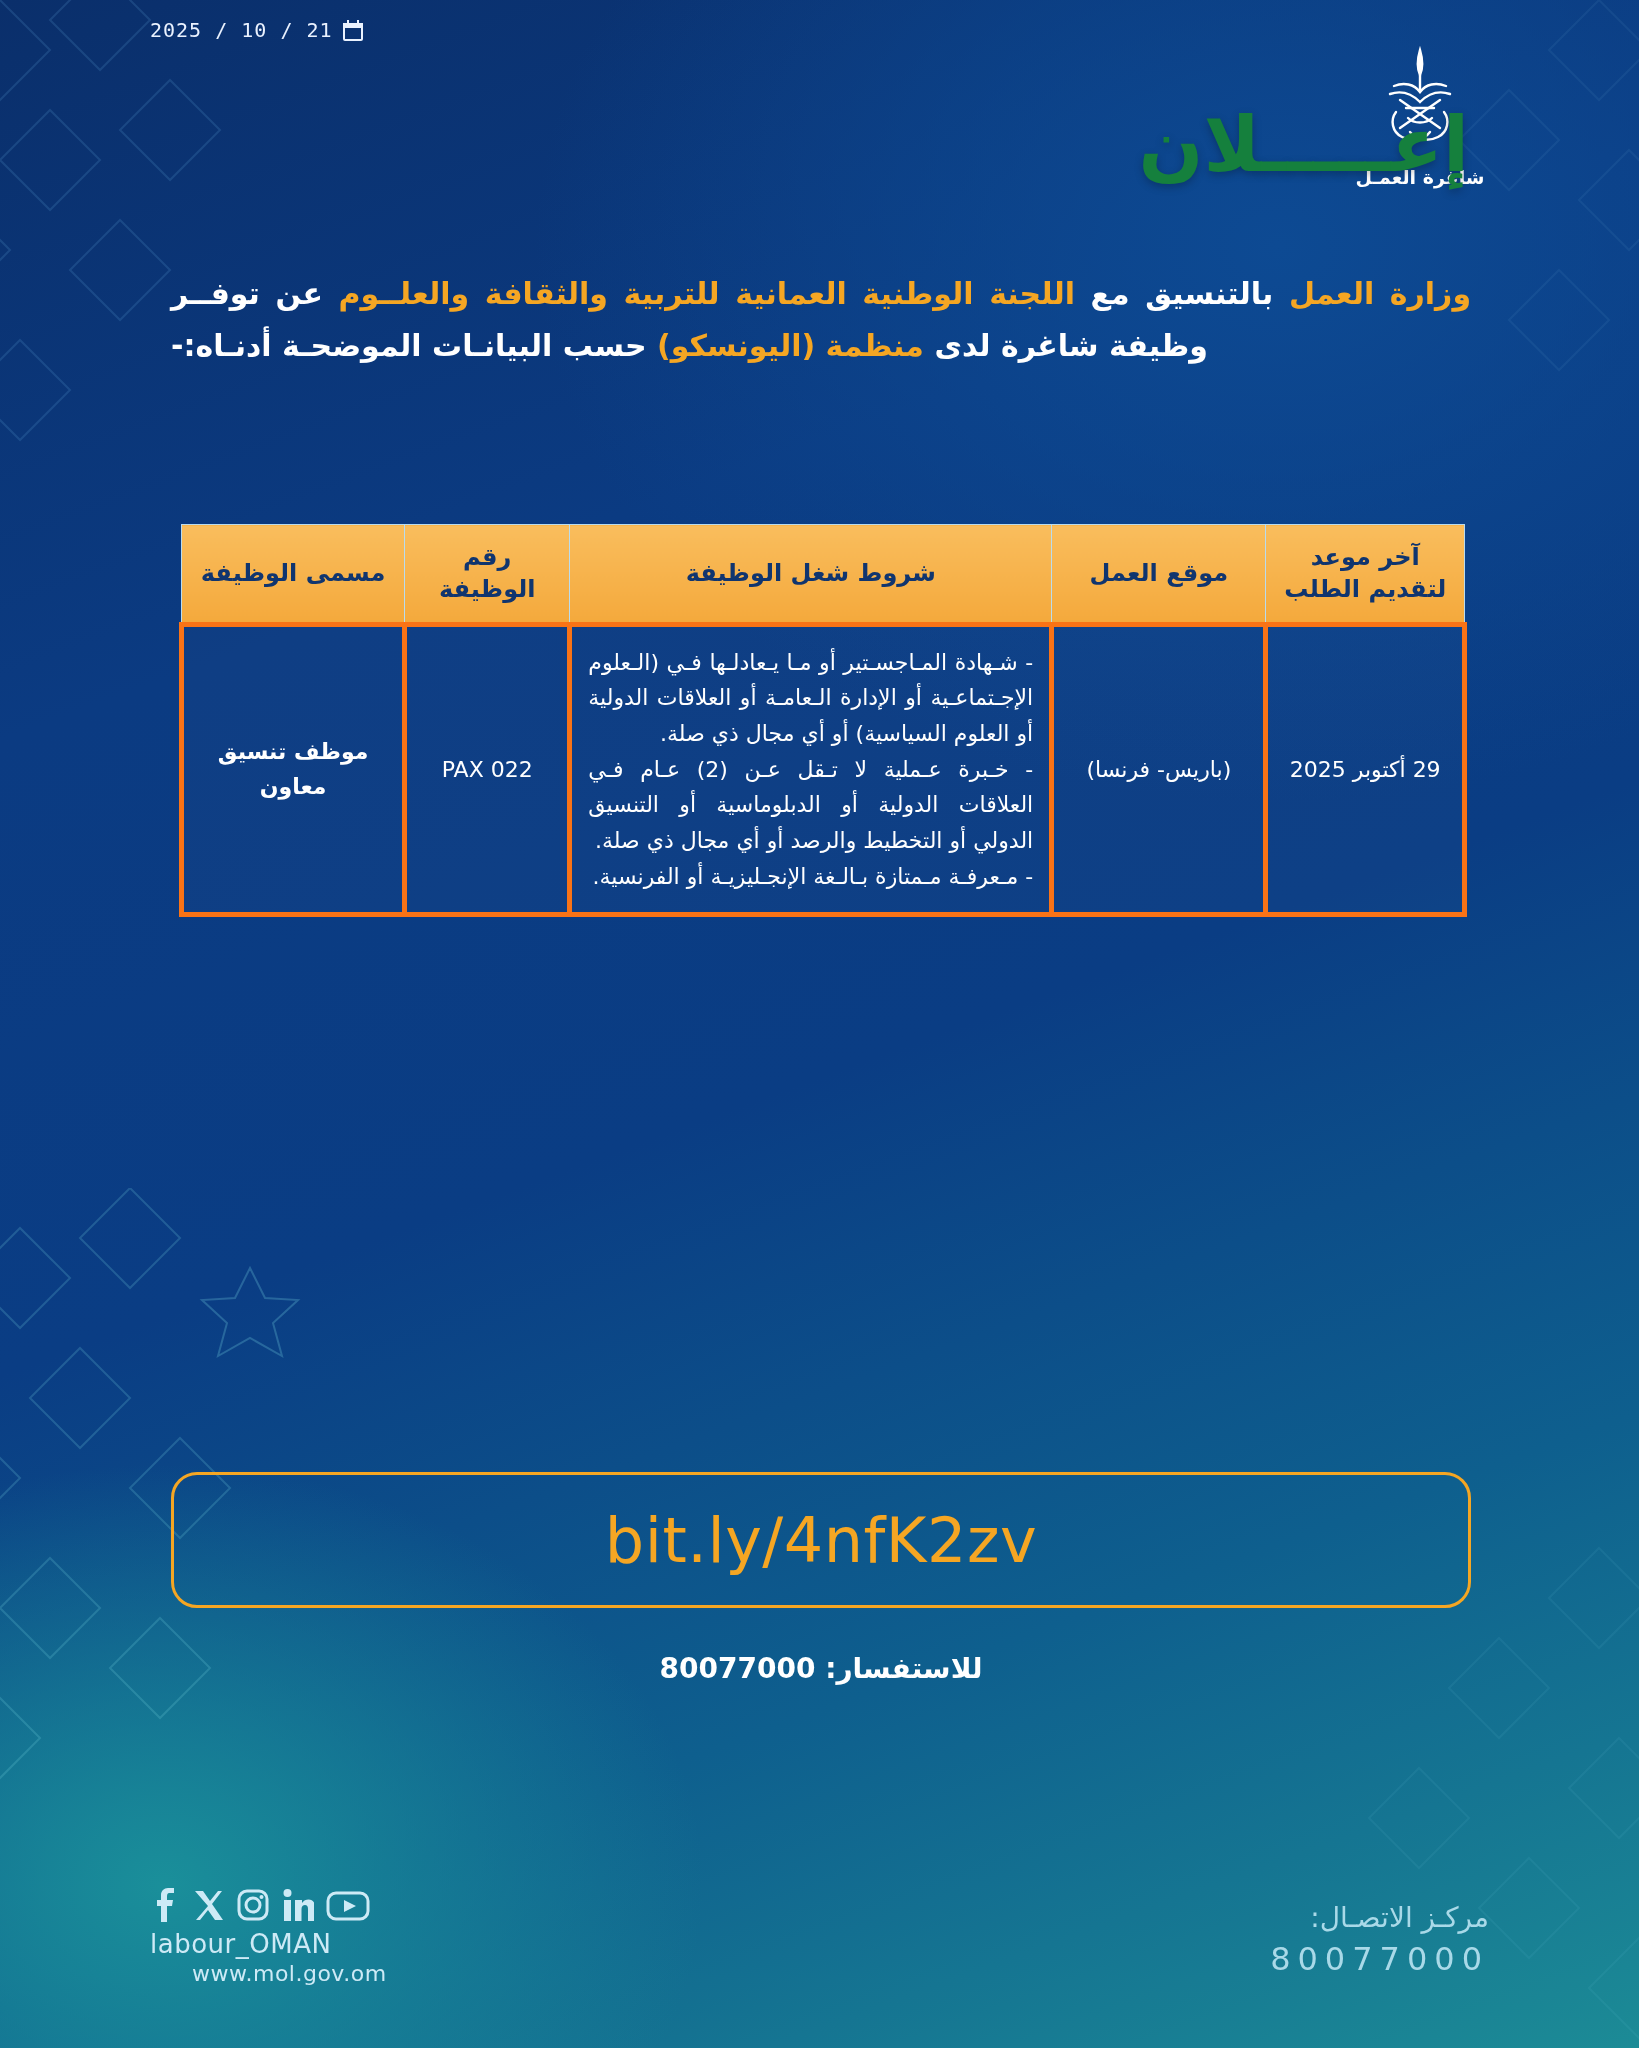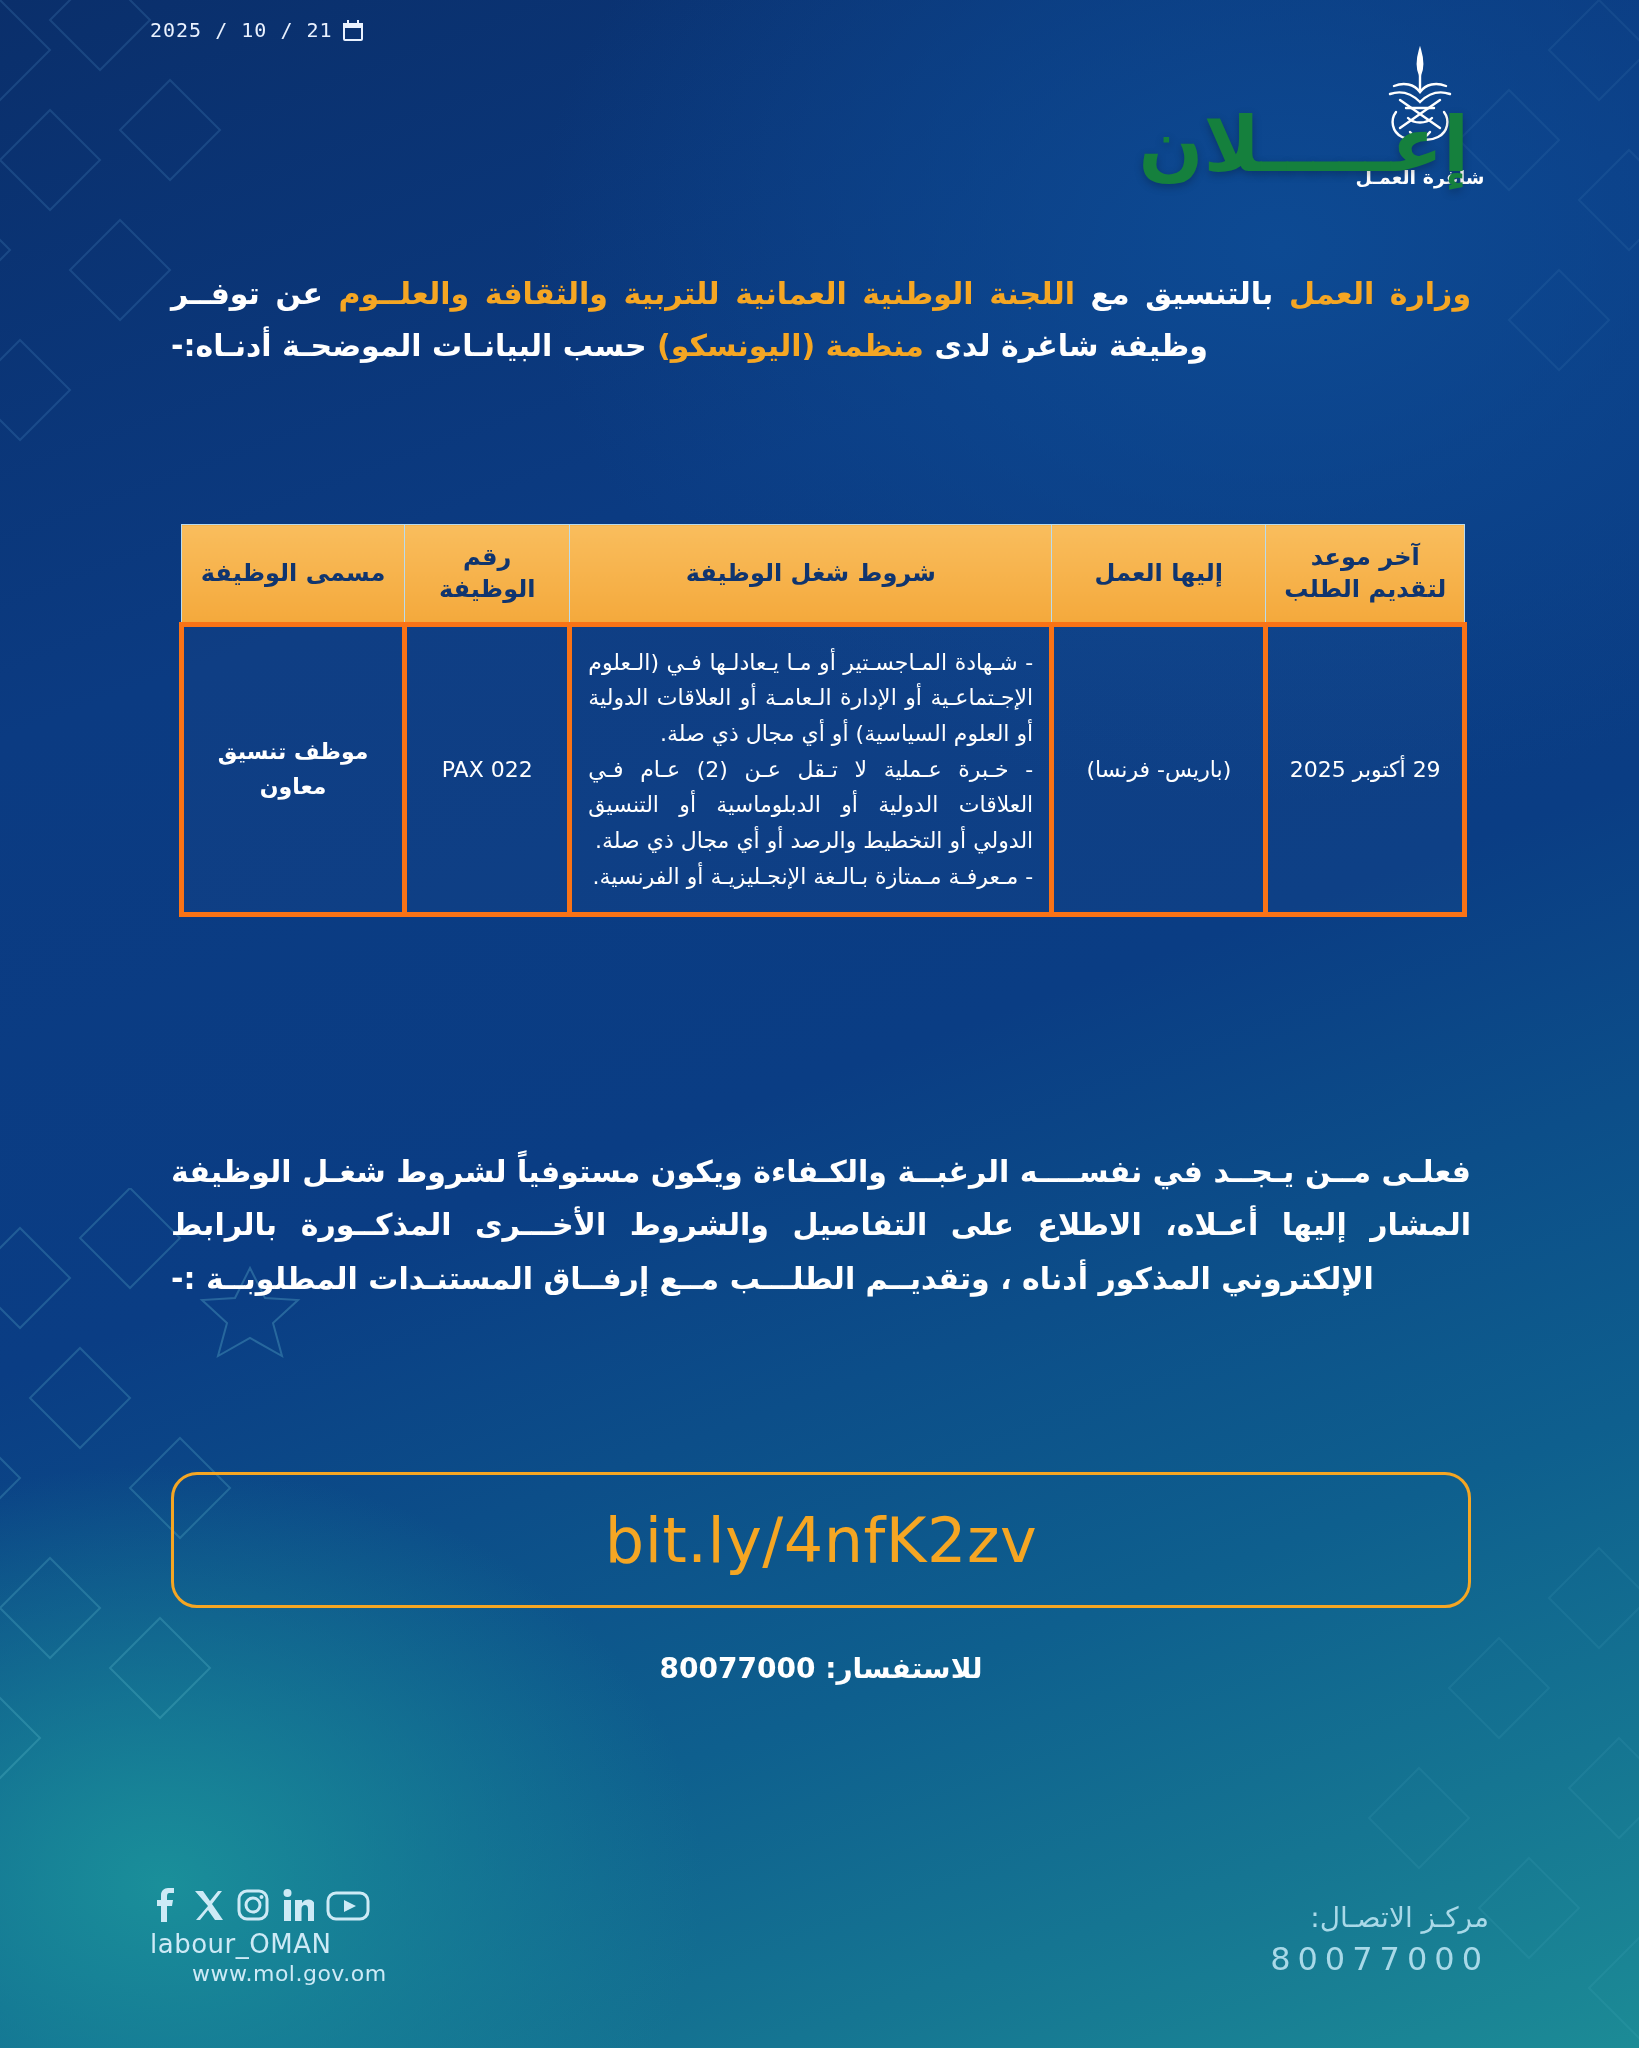--- a/index.html
+++ b/index.html
@@ -325,41 +325,40 @@
       <colgroup>
         <col class="col-deadline">
           <col class="col-location">
           <col class="col-conditions">
           <col class="col-number">
           <col class="col-title">
       </colgroup>
       <thead>
         <tr>
           <th>آخر موعد لتقديم الطلب</th>
-          <th>إليها العمل</th>
+          <th>موقع العمل</th>
           <th>شروط شغل الوظيفة</th>
           <th>رقم الوظيفة</th>
           <th>مسمى الوظيفة</th>
         </tr>
       </thead>
       <tbody>
         <tr>
           <td class="center">29 أكتوبر 2025</td>
           <td class="center">(باريس- فرنسا)</td>
           <td class="cond" style="white-space:pre-line">- شـهادة المـاجسـتير أو مـا يـعادلـها فـي (الـعلوم الإجـتماعـية أو الإدارة الـعامـة أو العلاقات الدولية أو العلوم السياسية) أو أي مجال ذي صلة.
 - خـبرة عـملية لا تـقل عـن (2) عـام فـي العلاقات الدولية أو الدبلوماسية أو التنسيق الدولي أو التخطيط والرصد أو أي مجال ذي صلة.
 - مـعرفـة مـمتازة بـالـغة الإنجـليزيـة أو الفرنسية.</td>
           <td class="center">PAX 022</td>
           <td class="center bold">موظف تنسيق معاون</td>
         </tr>
       </tbody>
     </table>
   </div>
 
-  <div class="body-par">فعلـى مــن يـجــد في نفســــه الرغبــة والكـفاءة ويكون مستوفياً لشروط شغـل الوظيفة المشار إليها أعـلاه، الاطلاع على التفاصيل والشروط الأخـــرى المذكــورة بالرابط الإلكتروني المذكور أدناه ، وتقديــم الطلـــب مــع إرفــاق المستنـدات المطلوبــة :-</div>
 
   <div class="linkbox">
     <span>bit.ly/4nfK2zv</span>
   </div>
 
   <div class="inquiry">للاستفسار: 80077000</div>
 
   <div class="social">
     <div class="icons">
       <svg width="30" height="36" viewBox="0 0 30 36">

